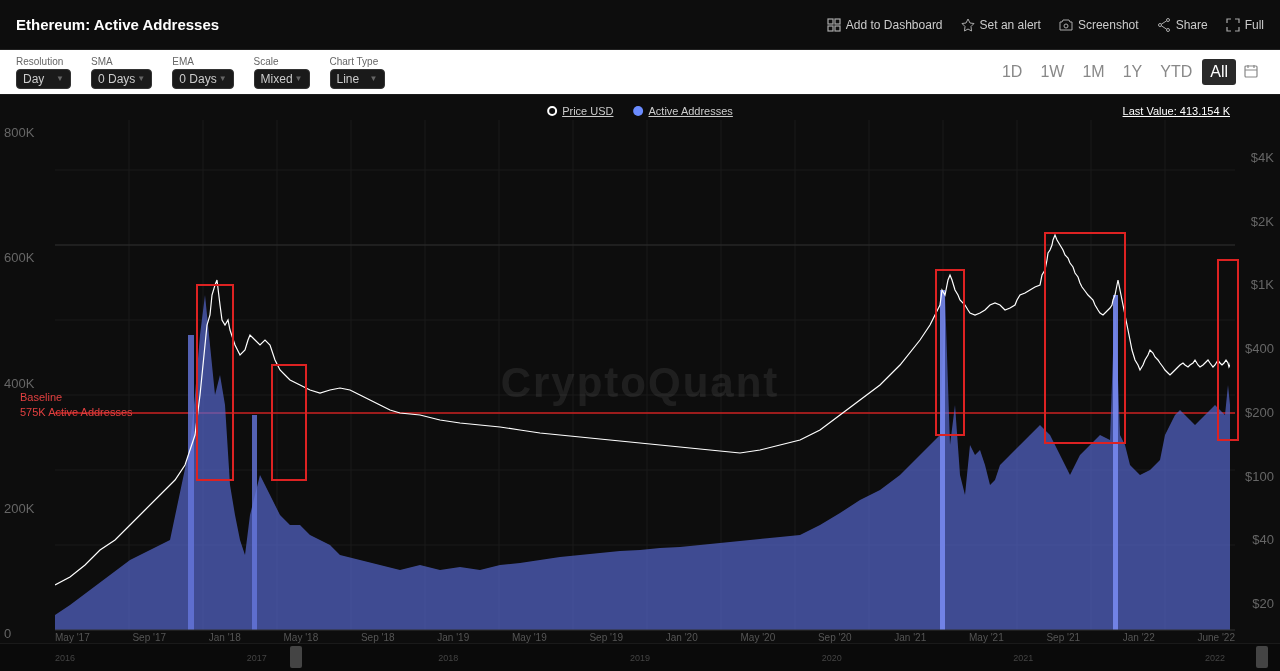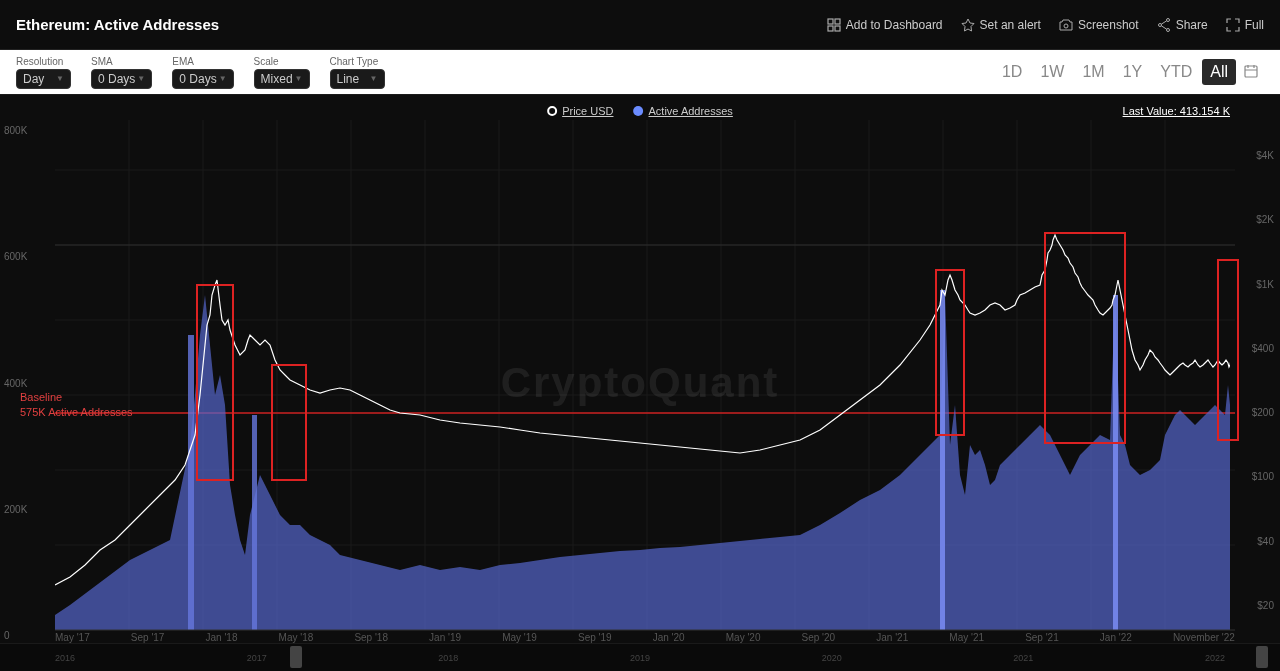--- a/index.html
+++ b/index.html
@@ -201,21 +201,21 @@
       top: 0;
       height: 100%;
       width: 55px;
       display: flex;
       flex-direction: column;
       justify-content: space-between;
       padding: 30px 4px 30px 4px;
       z-index: 8;
     }
     .y-label {
-      font-size: 10px;
+      font-size: 13px;
       color: #666;
     }
 
     
     .y-axis-right {
       position: absolute;
       right: 0;
       top: 0;
       height: 100%;
       width: 45px;
@@ -558,21 +558,21 @@
     <span class="x-label">Jan '19</span>
     <span class="x-label">May '19</span>
     <span class="x-label">Sep '19</span>
     <span class="x-label">Jan '20</span>
     <span class="x-label">May '20</span>
     <span class="x-label">Sep '20</span>
     <span class="x-label">Jan '21</span>
     <span class="x-label">May '21</span>
     <span class="x-label">Sep '21</span>
     <span class="x-label">Jan '22</span>
-    <span class="x-label">November '22</span>
+    <span class="x-label">June '22</span>
   </div>
 
   <div class="mini-timeline">
     <div class="mini-timeline-labels">
       <span class="mini-label">2016</span>
       <span class="mini-label">2017</span>
       <span class="mini-label">2018</span>
       <span class="mini-label">2019</span>
       <span class="mini-label">2020</span>
       <span class="mini-label">2021</span>

